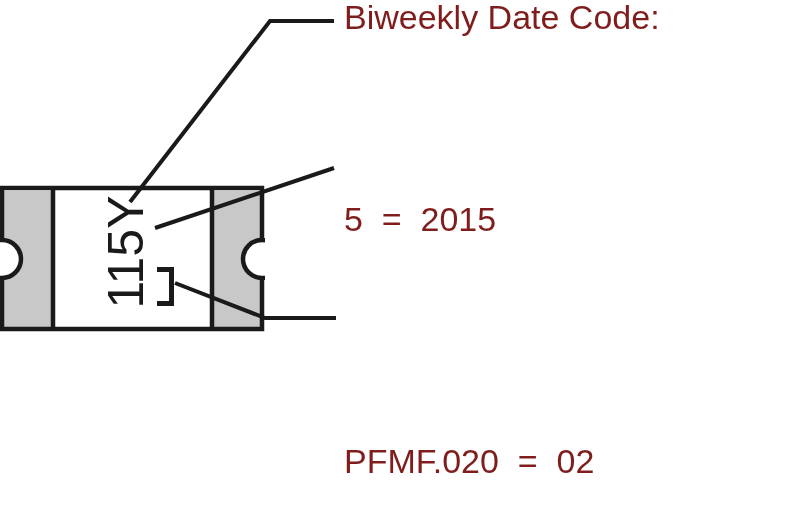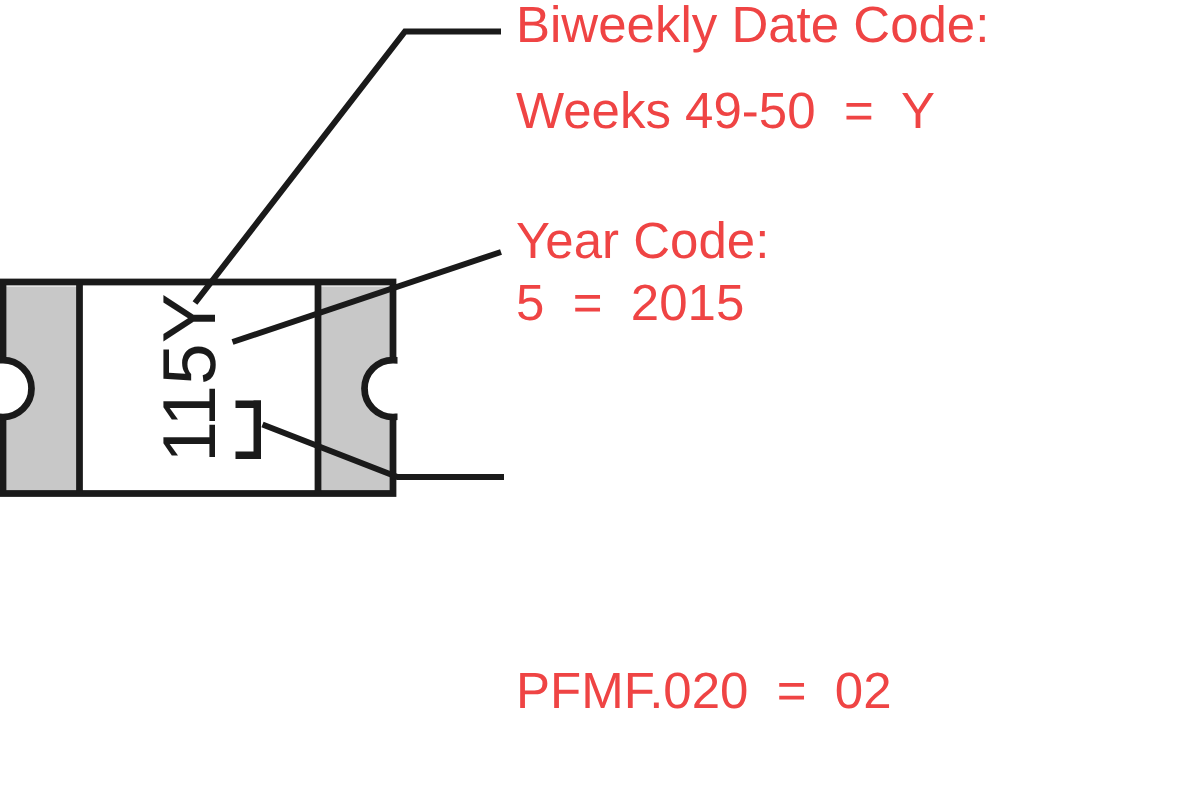--- a/index.html
+++ b/index.html
@@ -30,26 +30,26 @@
     box-sizing:border-box;
     border:5px solid #1a1a1a;
     border-left:none;
   }
   .ann {
     position:absolute;
     left:344px;
     font-size:34px; line-height:1;
     font-weight:400;
     white-space:pre;
-    color:#ef4444;
+    color:#7f1d1d;
   }
   .ann-title-1 { top:0px; }
   .ann-detail-1 { top:57px; }
   .ann-title-2 { top:144px; }
-  .ann-detail-2 { top:185px; }
+  .ann-detail-2 { top:202px; }
   .ann-title-3 { top:301px; }
   .examples { top:356px; line-height:42px; }
 </style>
 </head>
 <body>
 
 <div class="canvas">
 
   <svg class="drawing" width="790" height="527" viewBox="0 0 790 527">
     <defs>
@@ -78,23 +78,21 @@
     <polyline points="175,283 265,318 336,318" fill="none" stroke="#1a1a1a" stroke-width="4"></polyline>
   </svg>
 
   <div class="marking-wrap">
     <div class="marking">115Y</div>
   </div>
 
   <div class="bracket"></div>
 
   <div class="ann ann-title-1">Biweekly Date Code:</div>
-  <div class="ann ann-detail-1">Weeks 49-50  =  Y</div>
 
-  <div class="ann ann-title-2">Year Code:</div>
   <div class="ann ann-detail-2">5  =  2015</div>
 
 
   <div class="ann examples">
     <div>PFMF.020  =  02</div>
     
     
     
   </div>
 

